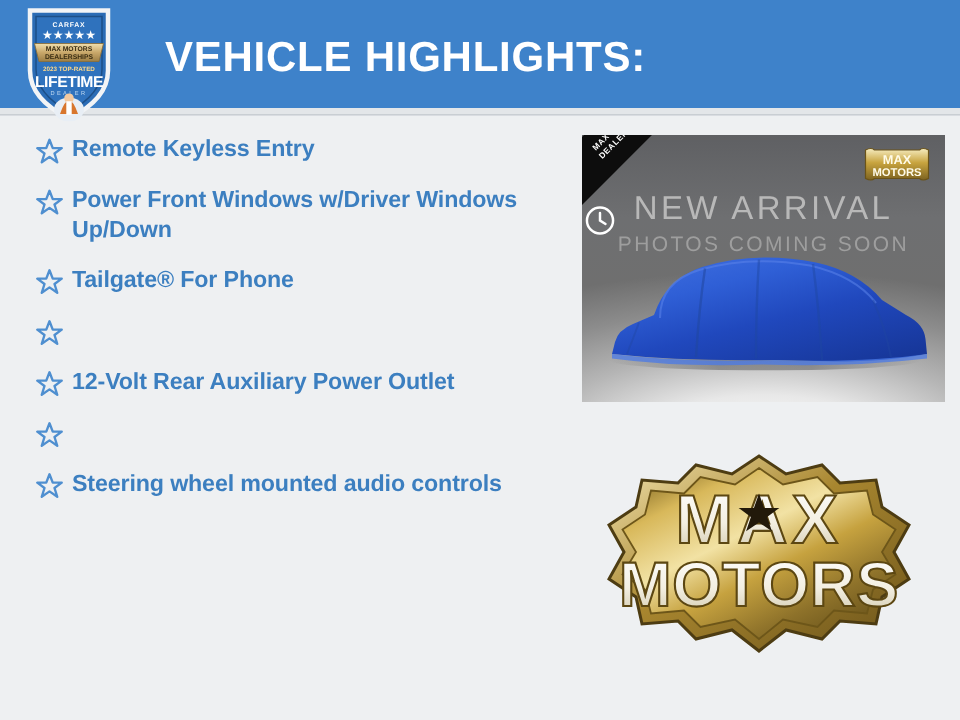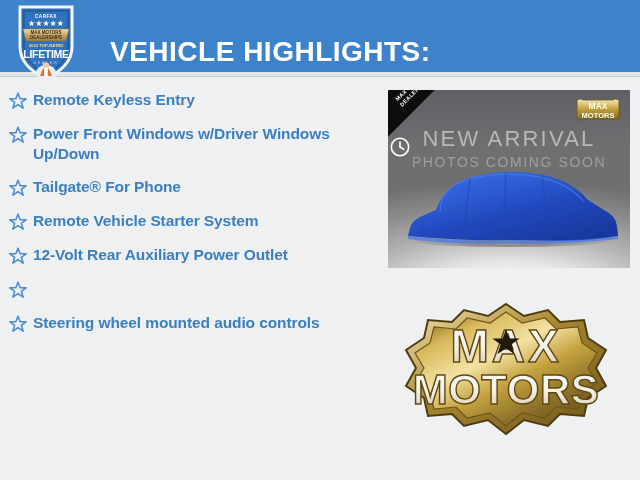--- a/index.html
+++ b/index.html
@@ -21,21 +21,21 @@
   #header-bar {
     position: absolute;
     left: 0; top: 0;
     width: 640px; height: 72px;
     background: #3e82ca;
   }
 
   #header-title {
     position: absolute;
     left: 110px;
-    top: 36px;
+    top: 22px;
     font-size: 28px;
     font-weight: bold;
     color: #ffffff;
     letter-spacing: 0.5px;
     font-family: "Liberation Sans", sans-serif;
     white-space: nowrap;
   }
 
   #header-underline {
     position: absolute;
@@ -49,21 +49,21 @@
   #carfax-badge {
     position: absolute;
     left: 16px; top: 3px;
     width: 60px; height: 78px;
     z-index: 5;
   }
 
   
   #highlights-list {
     position: absolute;
-    left: 0; top: 90px;
+    left: 15px; top: 90px;
     width: 380px;
   }
 
   .highlight-item {
     display: flex;
     align-items: flex-start;
     margin-bottom: 13px;
     padding-left: 8px;
   }
 
@@ -257,21 +257,20 @@
     </span>
     <span class="highlight-text">Tailgate® For Phone</span>
   </li>
 
   <li class="highlight-item">
     <span class="bullet-star">
       <svg width="20" height="20" viewBox="0 0 24 24" xmlns="http://www.w3.org/2000/svg">
         <path d="M12 2.6 L14.6 9.3 L21.8 9.3 L16.0 13.6 L18.2 20.6 L12 16.3 L5.8 20.6 L8.0 13.6 L2.2 9.3 L9.4 9.3 Z" fill="none" stroke="#4f8fd0" stroke-width="1.9" stroke-linejoin="round"></path>
       </svg>
     </span>
-    <span class="highlight-text">Remote Vehicle Starter System</span>
   </li>
 
   <li class="highlight-item">
     <span class="bullet-star">
       <svg width="20" height="20" viewBox="0 0 24 24" xmlns="http://www.w3.org/2000/svg">
         <path d="M12 2.6 L14.6 9.3 L21.8 9.3 L16.0 13.6 L18.2 20.6 L12 16.3 L5.8 20.6 L8.0 13.6 L2.2 9.3 L9.4 9.3 Z" fill="none" stroke="#4f8fd0" stroke-width="1.9" stroke-linejoin="round"></path>
       </svg>
     </span>
     <span class="highlight-text">12-Volt Rear Auxiliary Power Outlet</span>
   </li>

